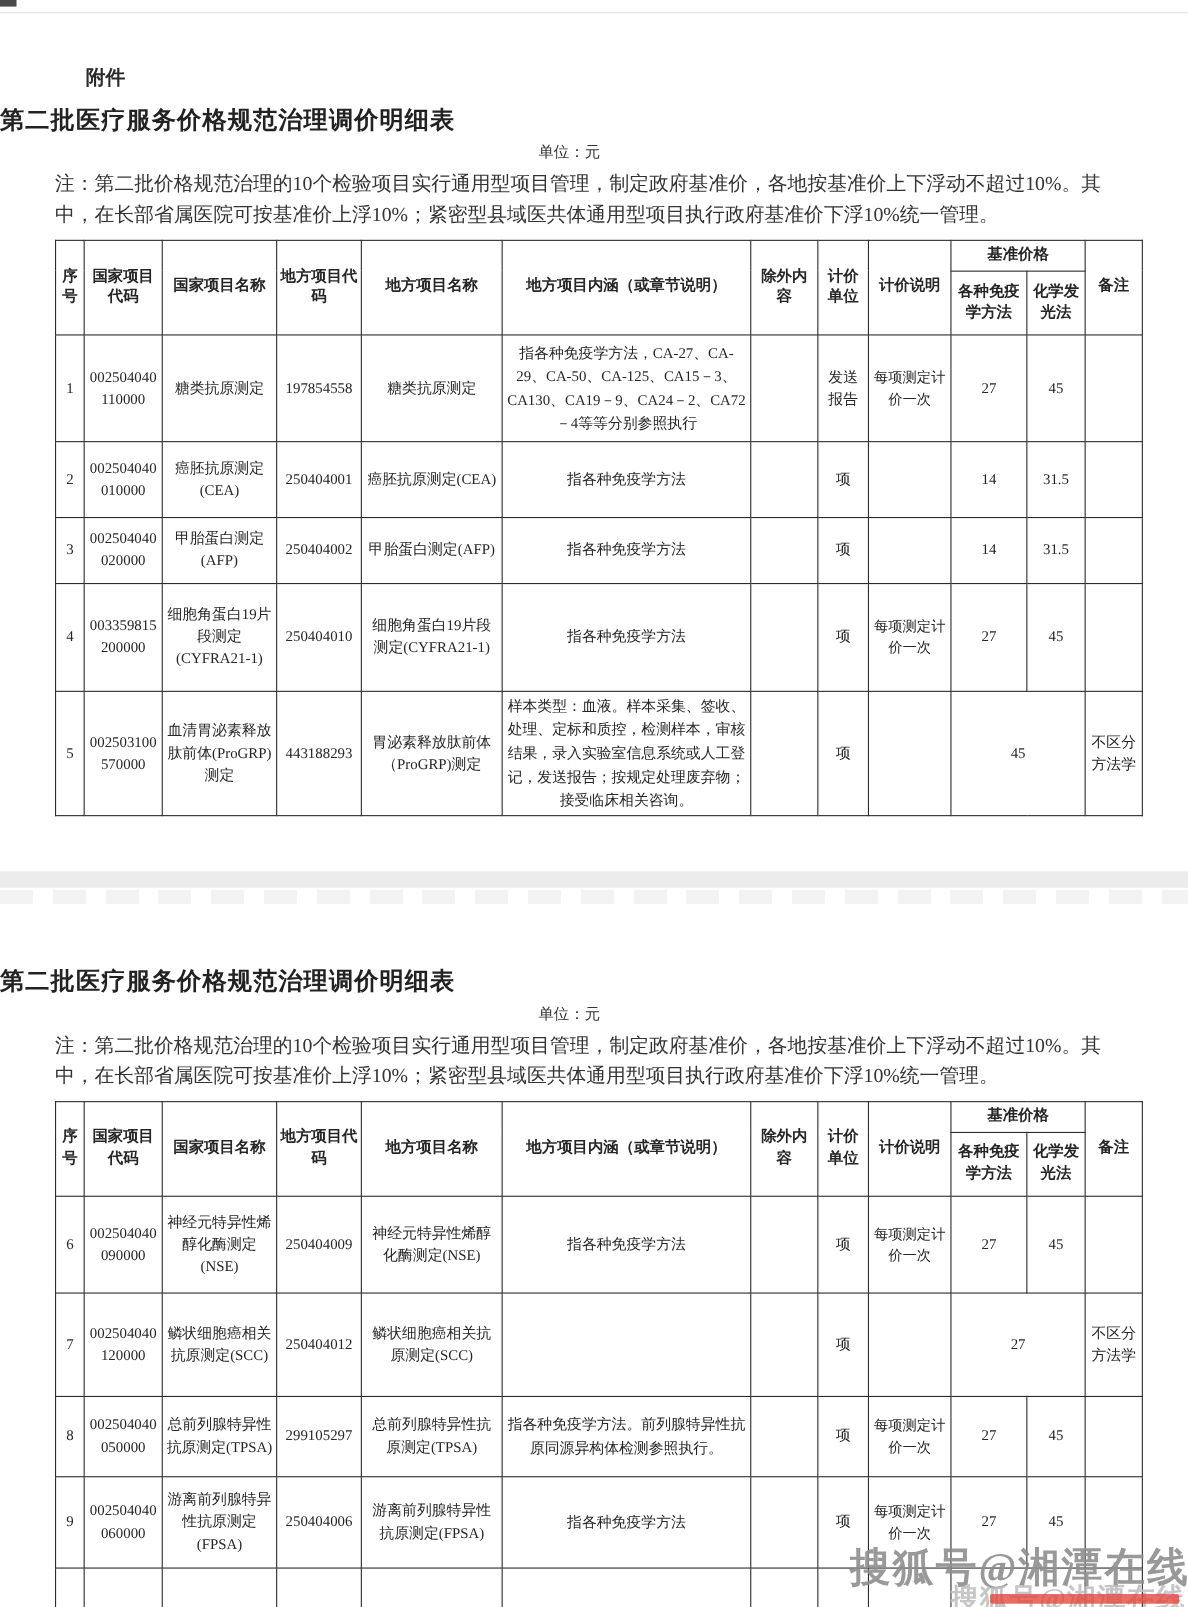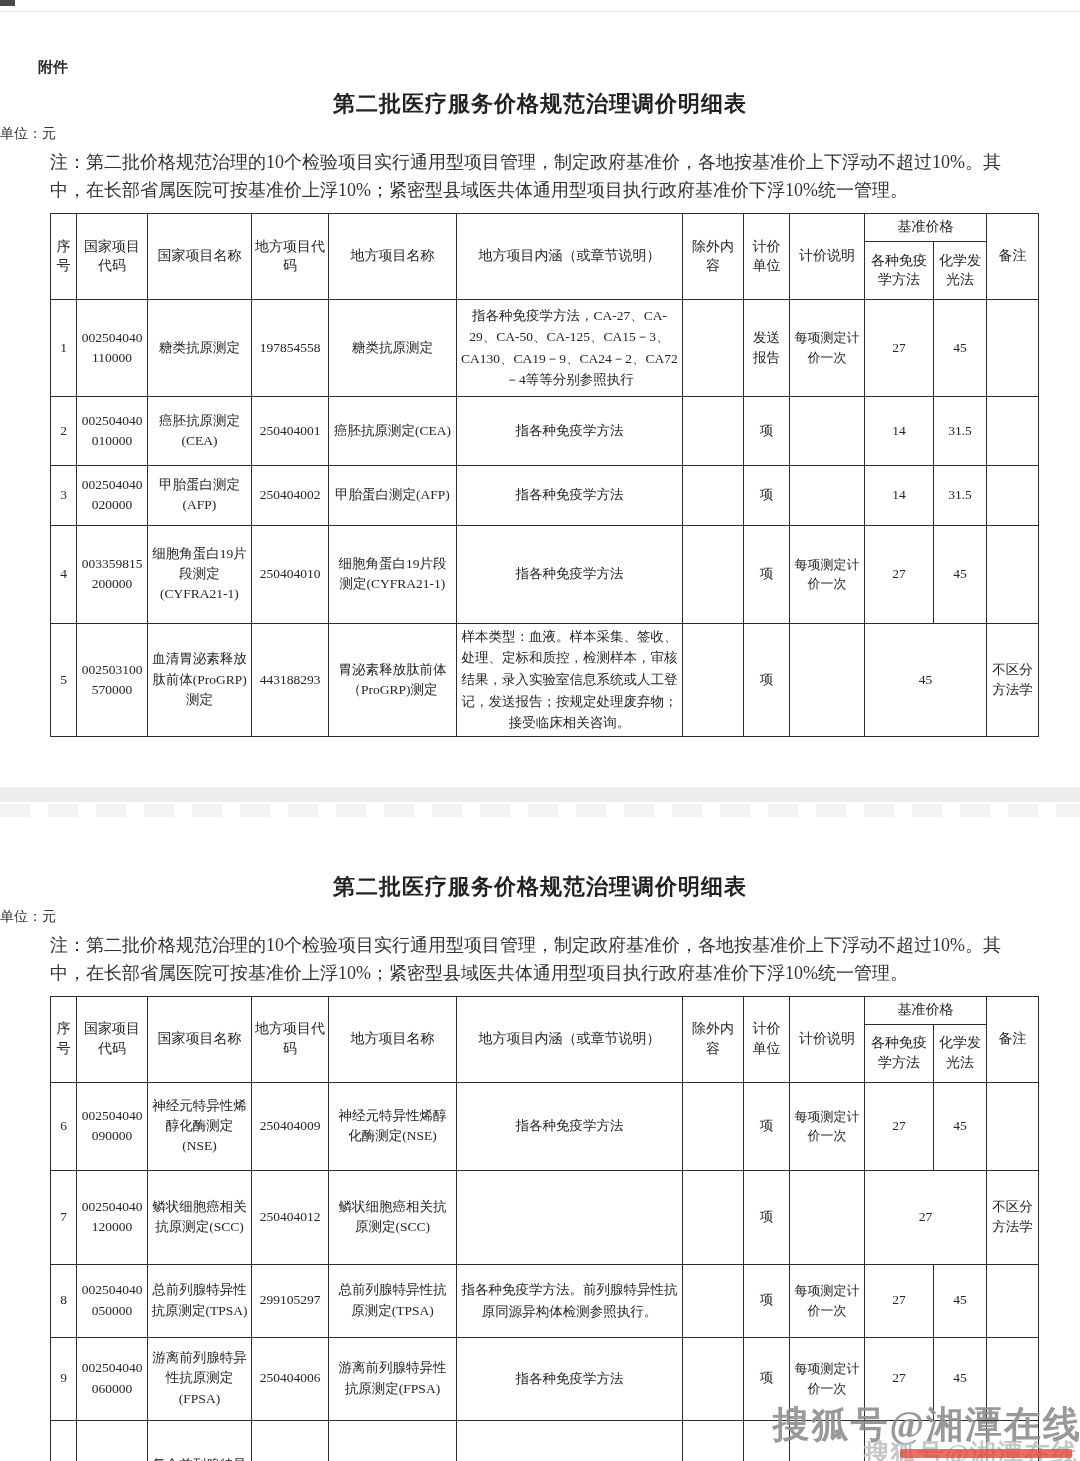--- a/index.html
+++ b/index.html
@@ -7,32 +7,32 @@
     width:1080px; height:1461px; overflow:hidden;
     background:#ffffff; color:#262626;
     font-family:"Liberation Serif","DejaVu Serif",serif;
     position:relative;
   }
   .canvas { position:relative; width:1080px; height:1461px; overflow:hidden; background:#fff; }
 
   .top-line { position:absolute; left:0; top:11px; width:1080px; height:1px; background:#e3e3e3; }
   .top-mark { position:absolute; left:0; top:0; width:15px; height:6px; background:#4a4a4a; }
 
-  .attachment { margin:58px 0 0 38px; font-size:15px; font-weight:bold; color:#2b2b2b; }
-
-  .doc-title { margin:12px 0 0 0; text-align:center; font-size:22px; font-weight:bold; letter-spacing:1px; color:#222; }
-  .unit { margin:6px 45px 0 0; text-align:left; font-size:14px; color:#333; }
+  .attachment { margin:58px 0 0 78px; font-size:18px; font-weight:bold; color:#2b2b2b; }
+
+  .doc-title { margin:12px 0 0 0; font-size:22px; font-weight:bold; letter-spacing:1px; color:#222; }
+  .unit { margin:6px 45px 0 0; text-align:center; font-size:14px; color:#333; }
   .note { margin:6px 45px 0 50px; font-size:18px; line-height:1.55; color:#333; }
 
   table { border-collapse:collapse; table-layout:fixed; width:988px; margin:8px 0 0 50px; }
   th,td {
     border:1.6px solid #2c2c2c; text-align:center; vertical-align:middle;
     padding:2px 3px; font-size:13.5px; line-height:1.5; color:#262626; overflow:hidden;
   }
-  th { font-weight:normal; font-size:14px; line-height:1.4; }
+  th { font-weight:bold; font-size:14px; line-height:1.4; }
   td.code { word-break:break-all; }
   td.content { line-height:1.6; }
   td.pnote { font-size:13px; line-height:1.5; }
   td.remark { font-size:13.5px; }
 
   .page-break { margin-top:50px; }
   .page-break .band { width:1080px; height:15px; background:#ececec; }
   .page-break .dashes {
     width:1080px; height:13px; margin-top:2px;
     background:repeating-linear-gradient(90deg,#f3f3f3 0 30px,#ffffff 30px 48px);

